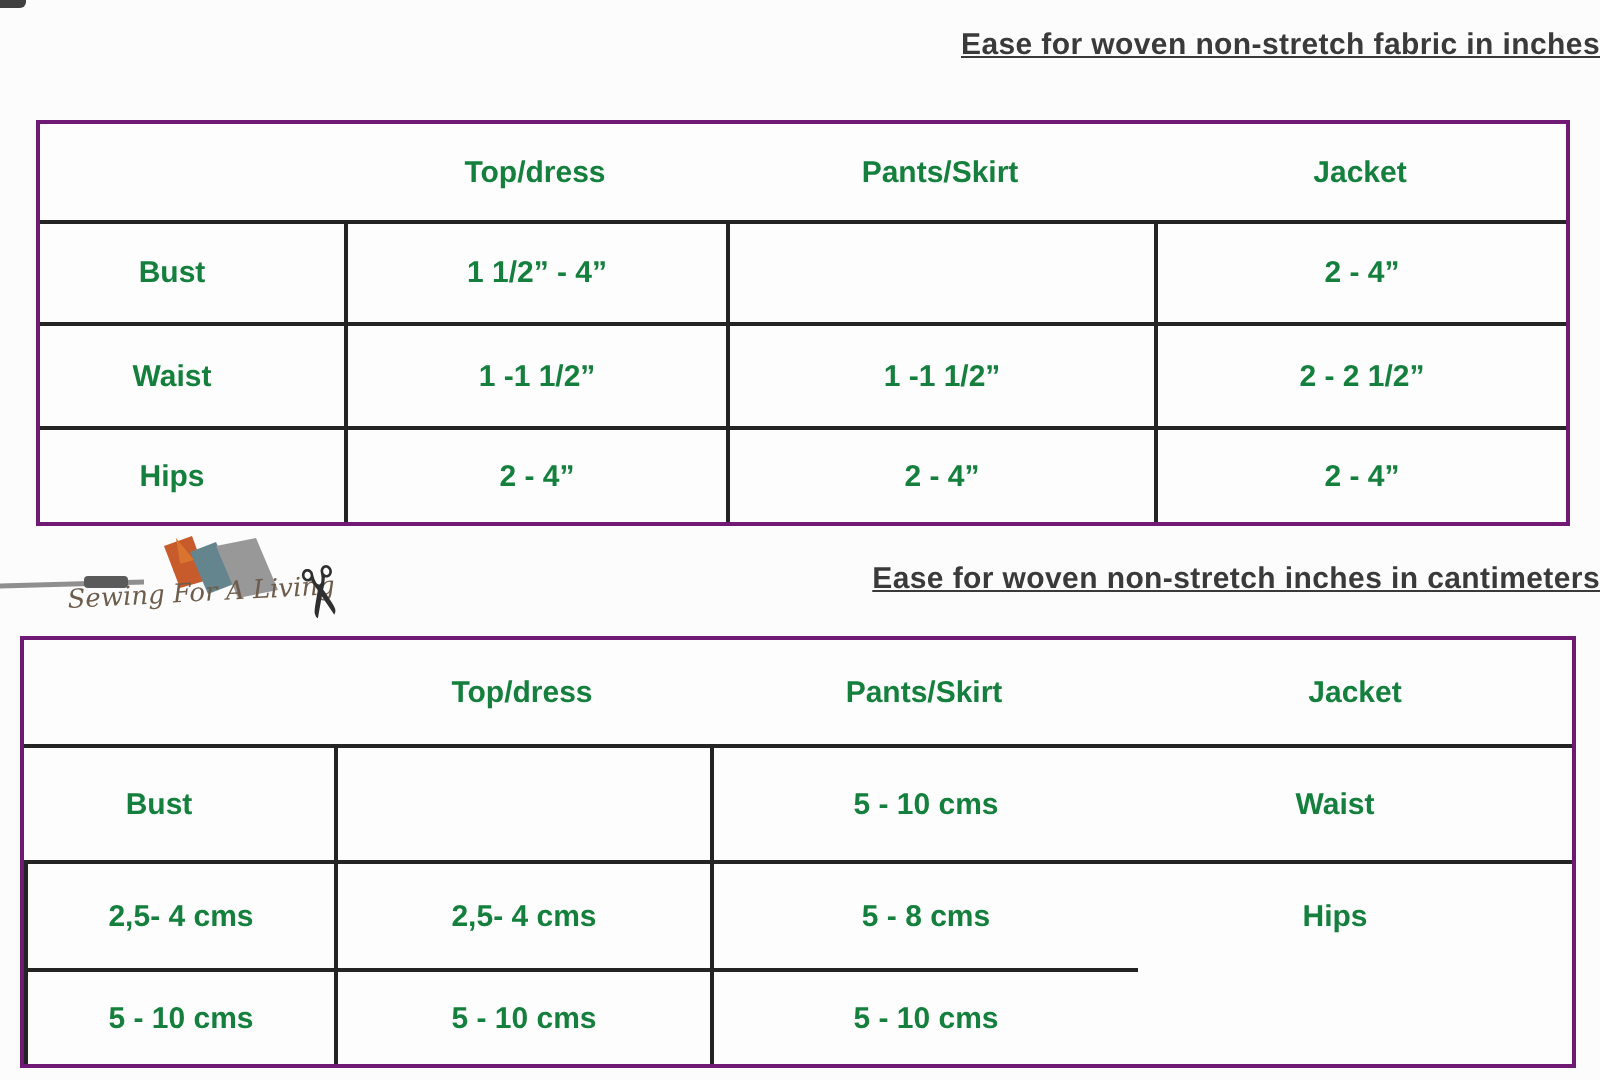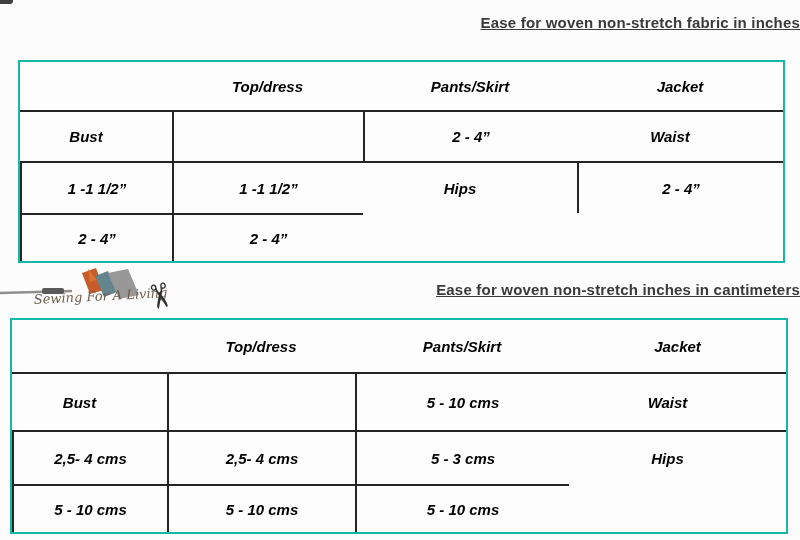--- a/index.html
+++ b/index.html
@@ -20,26 +20,25 @@
     color: #3a3a3a;
     letter-spacing: 0.2px;
     text-decoration: underline;
   }
   .t1 { top: 14px; }
   .t2 { top: 281px; }
 
   .grid-table {
     position: absolute;
     display: grid;
-    border: 2px solid #14b8a6;
+    border: 2px solid #701a75;
     font-size: 15px;
     font-weight: bold;
-    color: #000000;
+    color: #15803d;
     background: #fdfdfd;
-    font-style: italic;
   }
   #table1 {
     left: 18px; top: 60px;
     width: 767px; height: 203px;
     grid-template-columns: 152px 191px 214px 1fr;
     grid-template-rows: 48px 51px 52px 1fr;
   }
   #table2 {
     left: 10px; top: 318px;
     width: 778px; height: 216px;
@@ -78,26 +77,28 @@
 <div class="title t1">Ease for woven non-stretch fabric in inches</div>
 
 <div id="table1" class="grid-table">
 
   <div class="cell"></div>
   <div class="cell">Top/dress</div>
   <div class="cell">Pants/Skirt</div>
   <div class="cell">Jacket</div>
 
   <div class="cell bc label">Bust</div>
+  <div class="cell bc cl">1 1/2” - 4”</div>
   <div class="cell bc cl"></div>
   <div class="cell bc cl">2 - 4”</div>
 
   <div class="cell bc label">Waist</div>
   <div class="cell bc cl">1 -1 1/2”</div>
   <div class="cell bc cl">1 -1 1/2”</div>
+  <div class="cell bc cl">2 - 2 1/2”</div>
 
   <div class="cell bc label">Hips</div>
   <div class="cell bc cl">2 - 4”</div>
   <div class="cell bc cl">2 - 4”</div>
   <div class="cell bc cl">2 - 4”</div>
 </div>
 
 <svg id="logo" viewBox="0 0 185 52" xmlns="http://www.w3.org/2000/svg">
   <g>
     <line x1="0" y1="27" x2="72" y2="25" stroke="#8f8f8f" stroke-width="2.5"></line>
@@ -122,19 +123,19 @@
   <div class="cell">Pants/Skirt</div>
   <div class="cell">Jacket</div>
 
   <div class="cell bc label">Bust</div>
   <div class="cell bc cl"></div>
   <div class="cell bc cl">5 - 10 cms</div>
 
   <div class="cell bc label">Waist</div>
   <div class="cell bc cl">2,5- 4 cms</div>
   <div class="cell bc cl">2,5- 4 cms</div>
-  <div class="cell bc cl">5 - 3 cms</div>
+  <div class="cell bc cl">5 - 8 cms</div>
 
   <div class="cell bc label">Hips</div>
   <div class="cell bc cl">5 - 10 cms</div>
   <div class="cell bc cl">5 - 10 cms</div>
   <div class="cell bc cl">5 - 10 cms</div>
 </div>
 
 </body></html>

